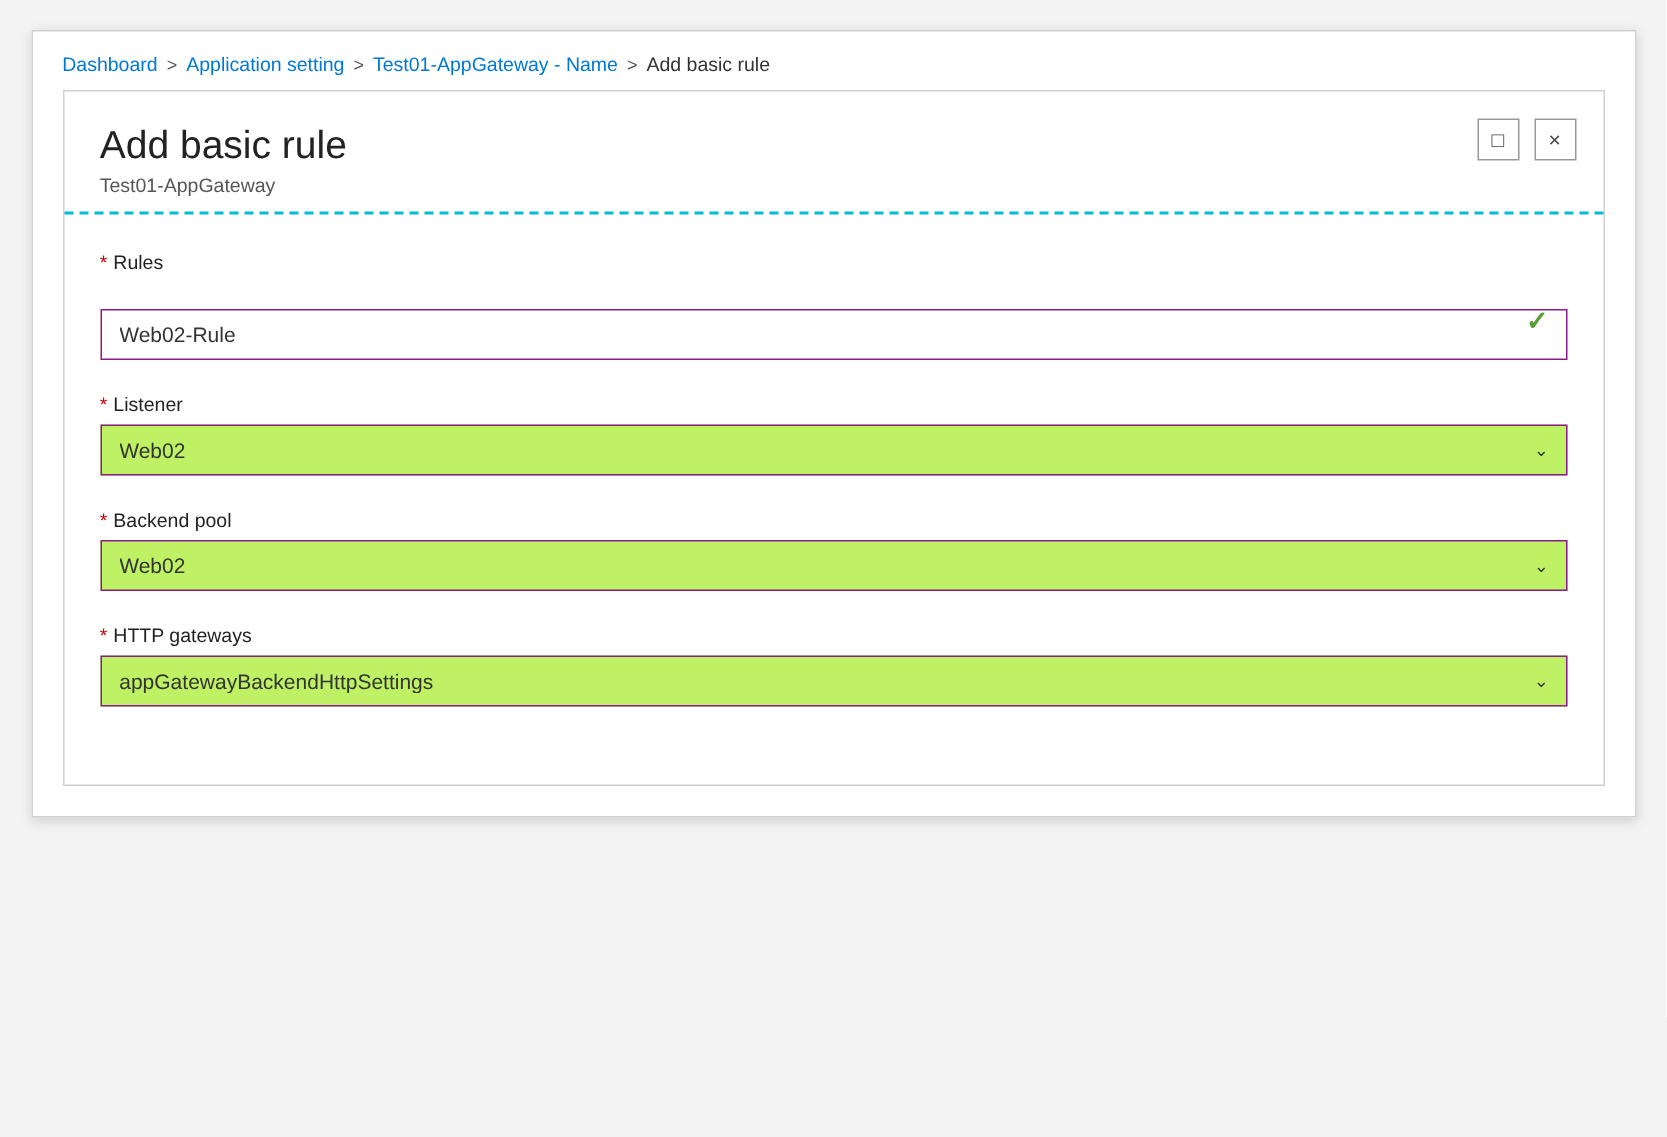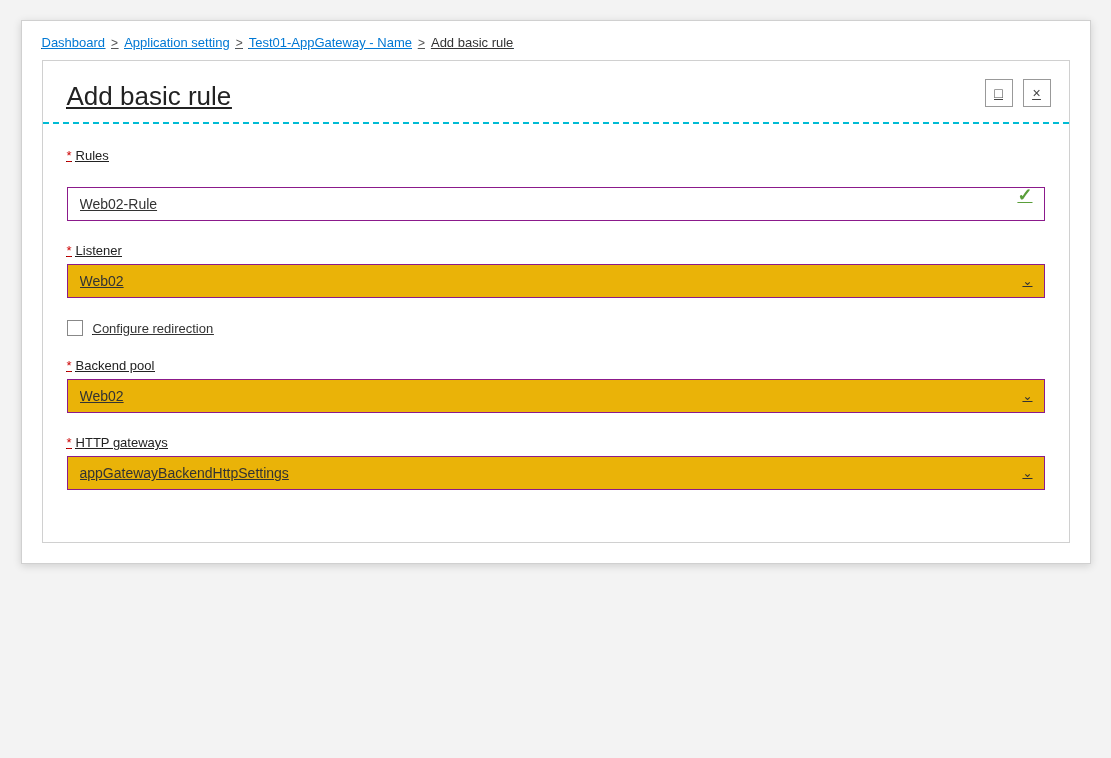--- a/index.html
+++ b/index.html
@@ -1,19 +1,18 @@
 <!DOCTYPE html>
 <html><head>
   <meta charset="utf-8">
   <style>
     * {
       box-sizing: border-box;
       margin: 0;
       padding: 0;
-      text-decoration: underline;
     }
 
     body {
       font-family: 'Segoe UI', Arial, sans-serif;
       background: #f3f3f3;
       width: 1111px;
       height: 758px;
       display: flex;
       align-items: flex-start;
       justify-content: center;
@@ -165,21 +164,21 @@
       pointer-events: none;
     }
 
     .form-select {
       width: 100%;
       border: 1.5px solid #8b1a8b;
       padding: 8px 36px 8px 12px;
       font-size: 14px;
       color: #333;
       outline: none;
-      background: #eab308;
+      background: #bef264;
       appearance: none;
       -webkit-appearance: none;
       cursor: pointer;
     }
 
     .checkbox-group {
       display: flex;
       align-items: center;
       gap: 10px;
       margin-bottom: 22px;
@@ -213,20 +212,21 @@
     <a>Application setting</a>
     <span class="breadcrumb-separator">&gt;</span>
     <a>Test01-AppGateway - Name</a>
     <span class="breadcrumb-separator">&gt;</span>
     <span class="breadcrumb-current">Add basic rule</span>
   </div>
 
   <div class="panel">
     <div class="panel-header">
       <div class="panel-title">Add basic rule</div>
+      <div class="panel-subtitle">Test01-AppGateway</div>
       <div class="panel-actions">
         <button class="panel-action-btn">□</button>
         <button class="panel-action-btn">×</button>
       </div>
     </div>
 
     <div class="panel-body">
 
       <div class="form-group">
         <div class="form-label">
@@ -245,24 +245,20 @@
           <span>Listener</span>
         </div>
         <div class="input-wrapper">
           <select class="form-select">
             <option value="Web02" selected="">Web02</option>
           </select>
           <span class="dropdown-icon">⌄</span>
         </div>
       </div>
 
-      <div class="checkbox-group">
-        <input type="checkbox" class="checkbox-input" id="configRedirect" style="">
-        <label class="checkbox-label" for="configRedirect">Configure redirection</label>
-      </div>
 
       <div class="form-group">
         <div class="form-label">
           <span class="required-star">*</span>
           <span>Backend pool</span>
         </div>
         <div class="input-wrapper">
           <select class="form-select">
             <option value="Web02" selected="">Web02</option>
           </select>

